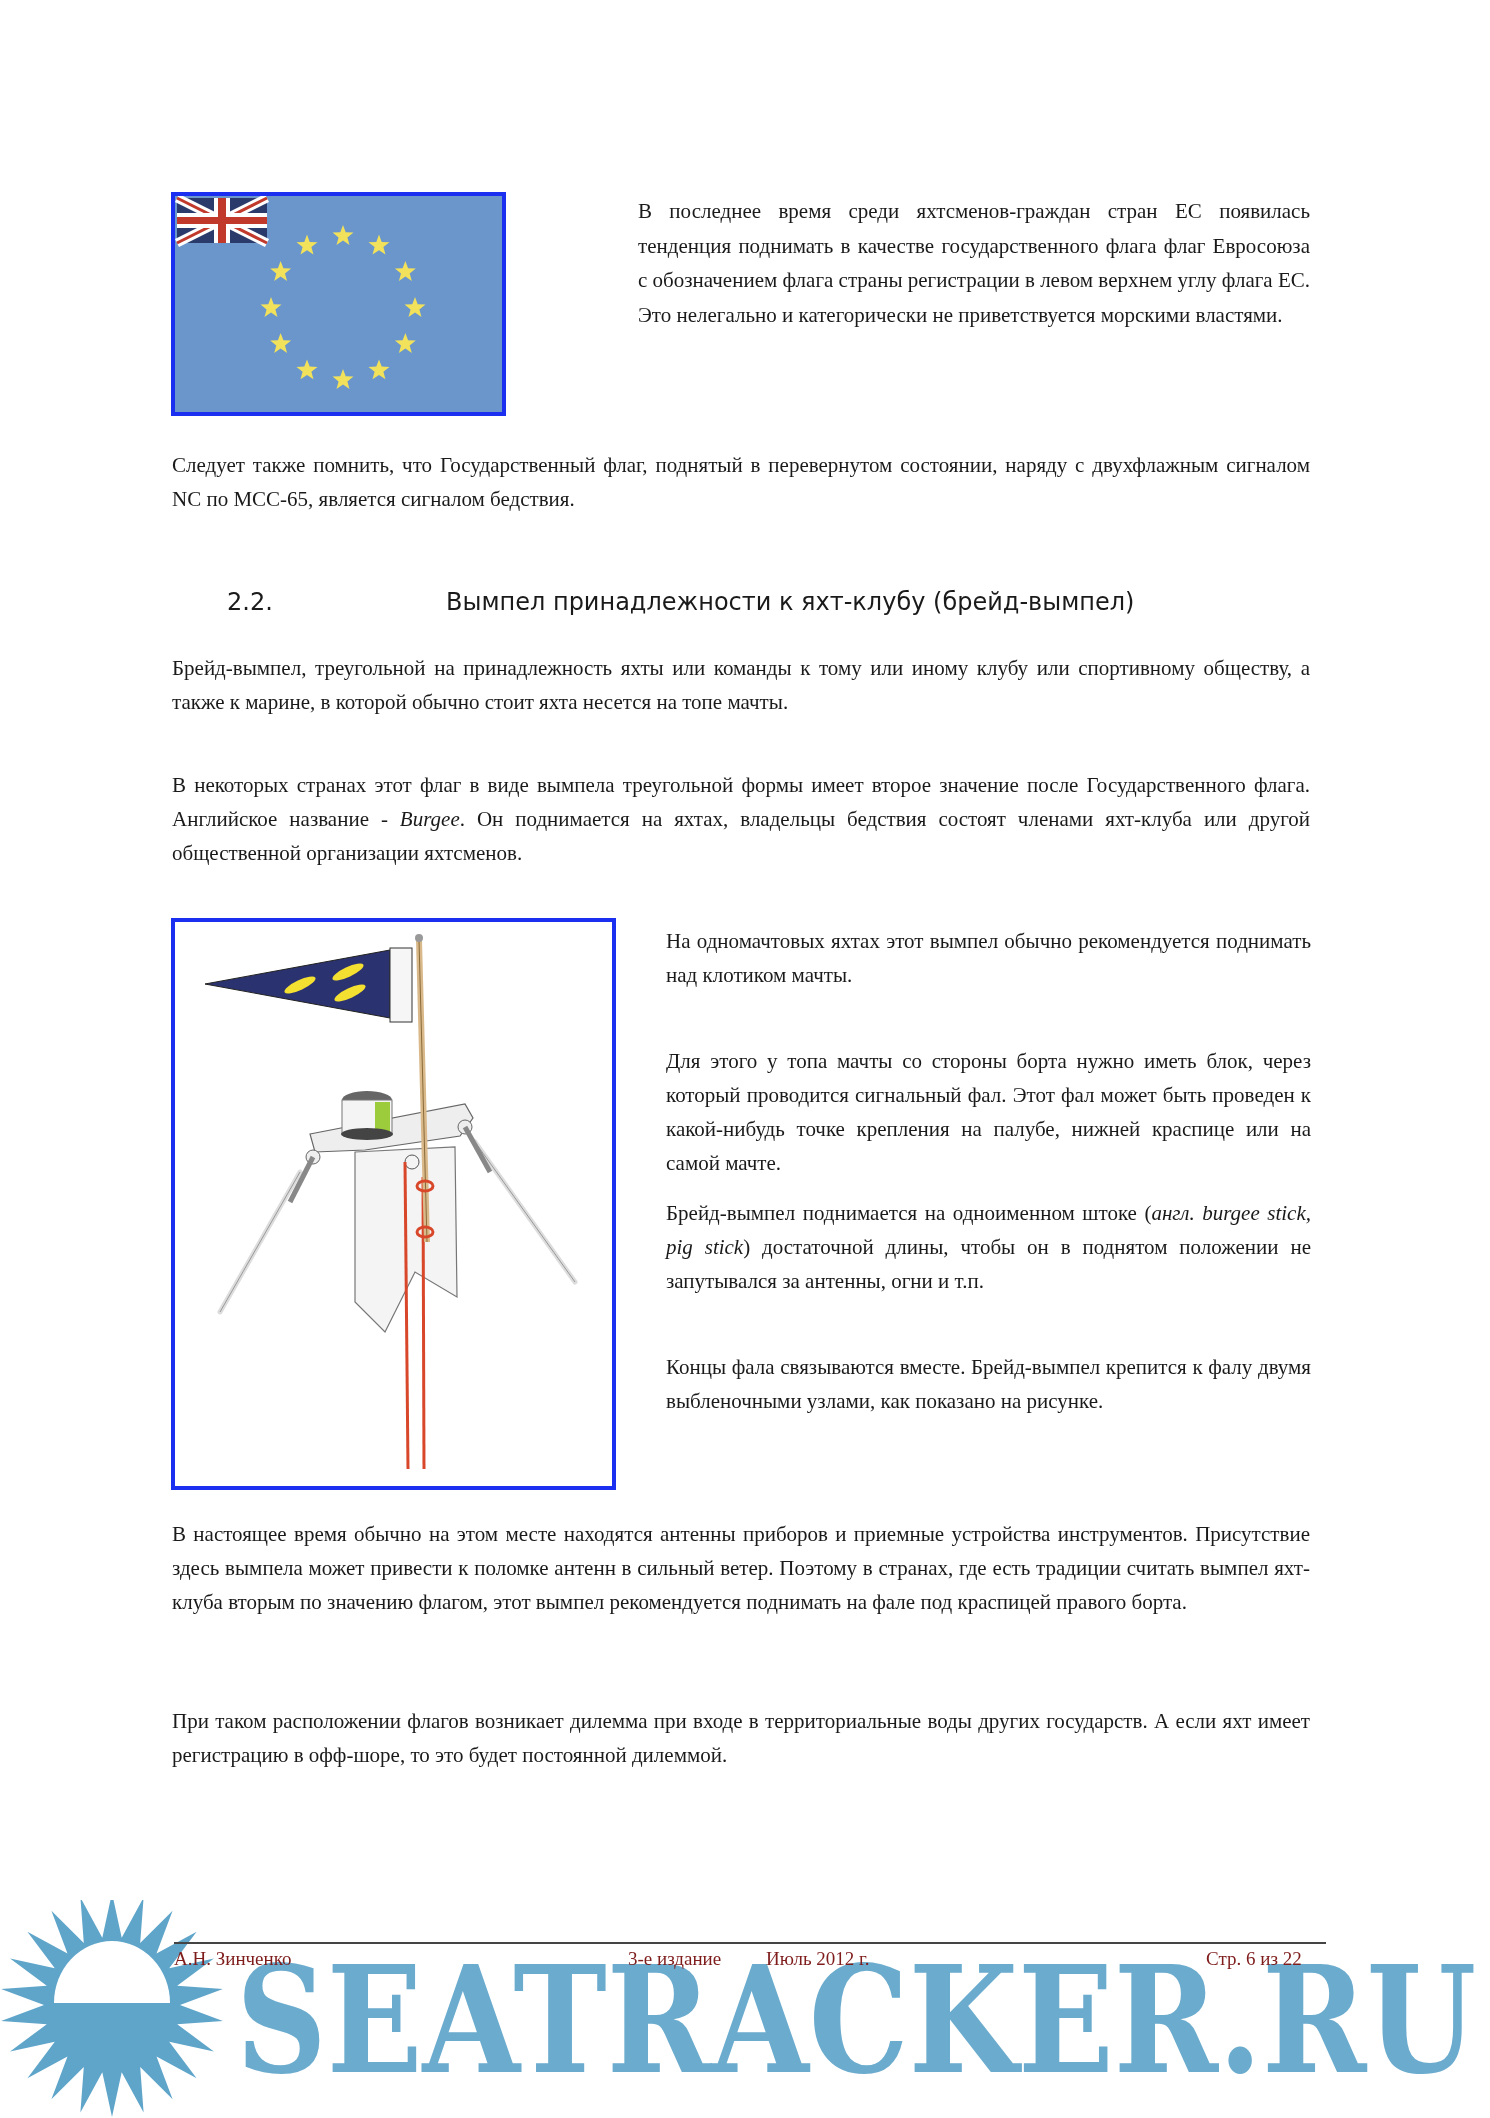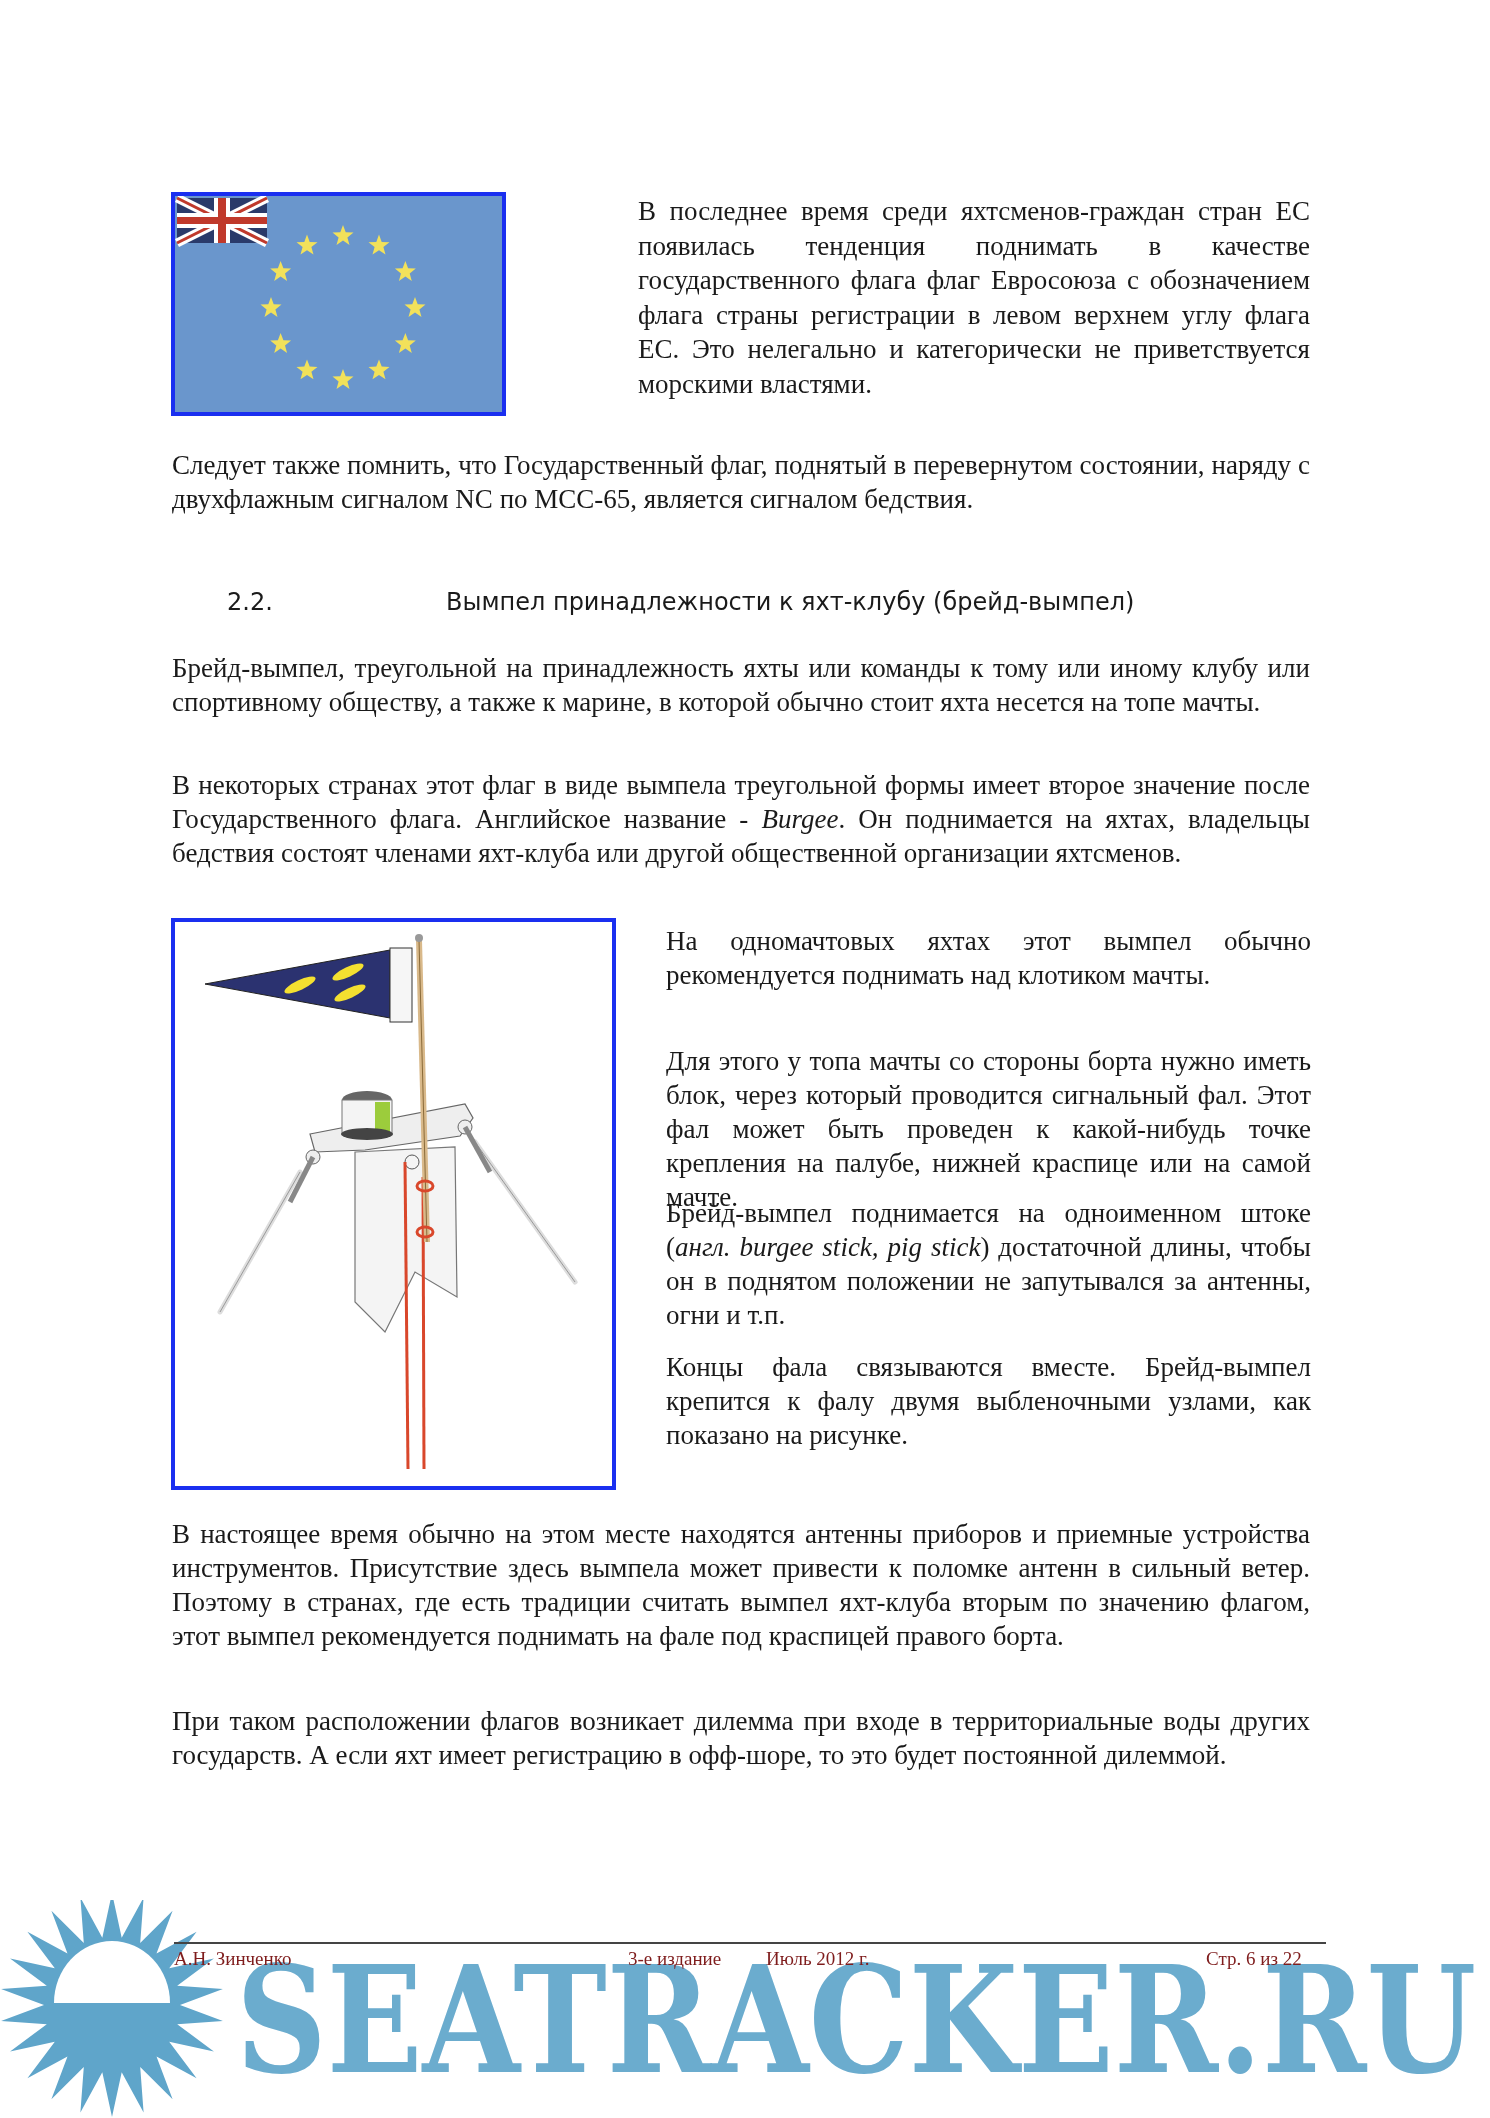--- a/index.html
+++ b/index.html
@@ -1,18 +1,18 @@
 <!DOCTYPE html>
 <html><head>
 <meta charset="utf-8">
 <style>
   html, body { margin: 0; padding: 0; background: #ffffff; }
   body { width: 1490px; height: 2118px; position: relative; overflow: hidden;
          font-family: "Liberation Serif", "DejaVu Serif", serif; color: #1a1a1a; }
-  .p { position: absolute; font-size: 27px; line-height: 34px; text-align: justify; }
+  .p { position: absolute; font-size: 21px; line-height: 34px; text-align: justify; }
   .fig { position: absolute; border: 4px solid #1a2ff0; box-sizing: border-box; background: #fff; }
   .heading { position: absolute; font-family: "DejaVu Sans", sans-serif; font-size: 24px; top: 588px; }
   .footer-line { position: absolute; left: 174px; top: 1942px; width: 1152px; height: 2px; background: #444; }
   .footer-text { position: absolute; top: 1948px; font-size: 19px; font-family: "Liberation Serif", serif; color: #7f1d1d; }
   .watermark { position: absolute; left: 0; top: 1900px; width: 1490px; height: 218px; pointer-events: none; }
   em { }
 </style>
 </head>
 <body>
 

